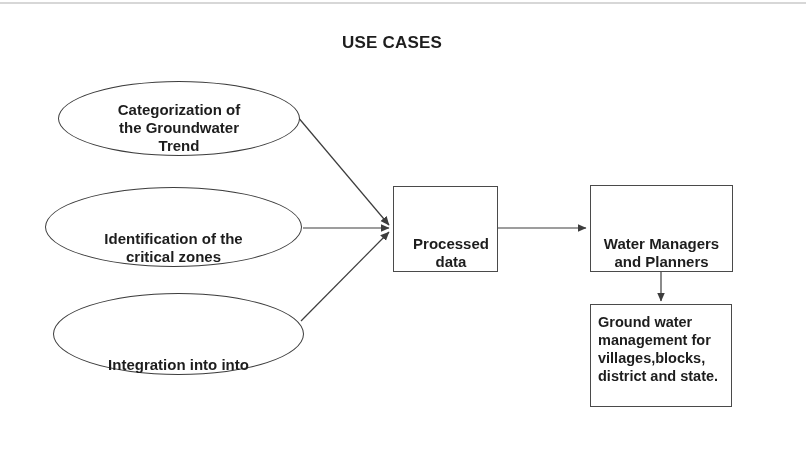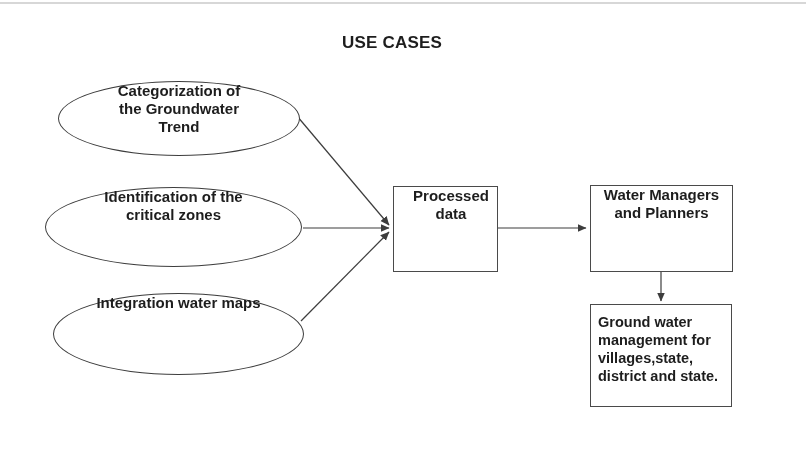--- a/index.html
+++ b/index.html
@@ -5,21 +5,21 @@
   html,body{margin:0;padding:0;background:#fff;}
   .canvas{
     position:relative;width:806px;height:456px;background:#ffffff;overflow:hidden;
     font-family:"Liberation Sans", sans-serif;color:#1d1d1d;
   }
   .top-divider{position:absolute;left:0;top:2px;width:806px;height:2px;background:#d7d7d7;}
   .title{
     position:absolute;left:297px;top:33px;width:190px;text-align:center;
     font-size:17px;font-weight:700;letter-spacing:.2px;color:#1d1d1d;
   }
-  .node{position:absolute;display:flex;align-items:flex-start;justify-content:center;box-sizing:border-box;}
+  .node{position:absolute;display:flex;align-items:flex-end;justify-content:center;box-sizing:border-box;}
   .node-label{
     white-space:pre-line;text-align:center;font-weight:700;font-size:15px;line-height:18px;color:#1d1d1d;
   }
   .ellipse{border:1px solid #3d3d3d;border-radius:50%;background:#fff;}
   .rect{border:1px solid #4a4a4a;background:#fff;}
   .e1{left:58px;top:81px;width:242px;height:75px;}
   .e2{left:45px;top:187px;width:257px;height:80px;}
   .e3{left:53px;top:293px;width:251px;height:82px;}
   .b1{left:393px;top:186px;width:105px;height:86px;padding-left:11px;}
   .b2{left:590px;top:185px;width:143px;height:87px;}
@@ -54,33 +54,33 @@
 the Groundwater
 Trend</span>
   </div>
 
   <div class="node ellipse e2">
     <span class="node-label">Identification of the
 critical zones</span>
   </div>
 
   <div class="node ellipse e3">
-    <span class="node-label">Integration water maps</span>
+    <span class="node-label">Integration into into</span>
   </div>
 
   <div class="node rect b1">
     <span class="node-label">Processed
 data</span>
   </div>
 
   <div class="node rect b2">
     <span class="node-label">Water Managers
 and Planners</span>
   </div>
 
   <div class="node rect b3">
     <span class="node-label">Ground water
 management for
-villages,state,
+villages,blocks,
 district and state.</span>
   </div>
 
 </div>
 
 </body></html>

